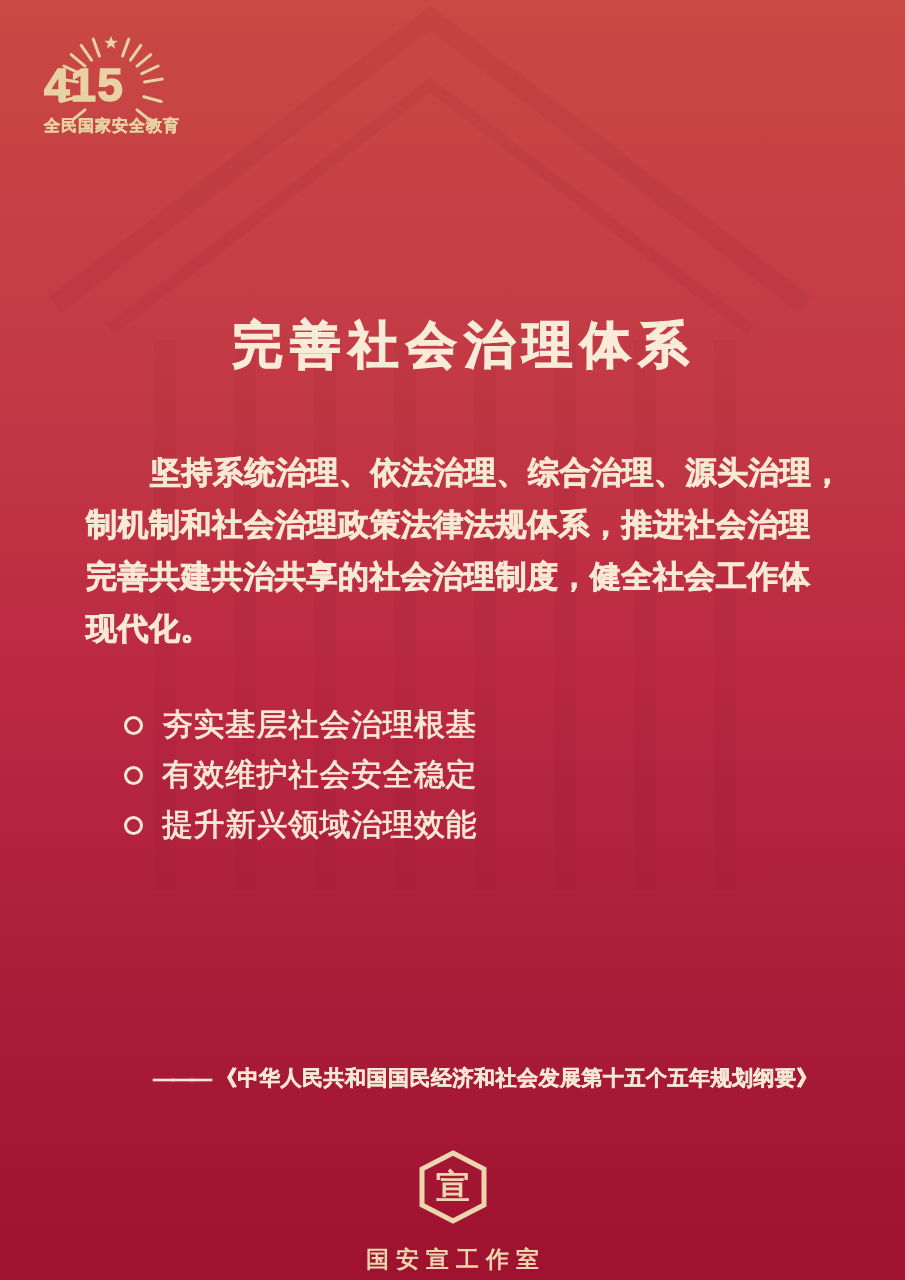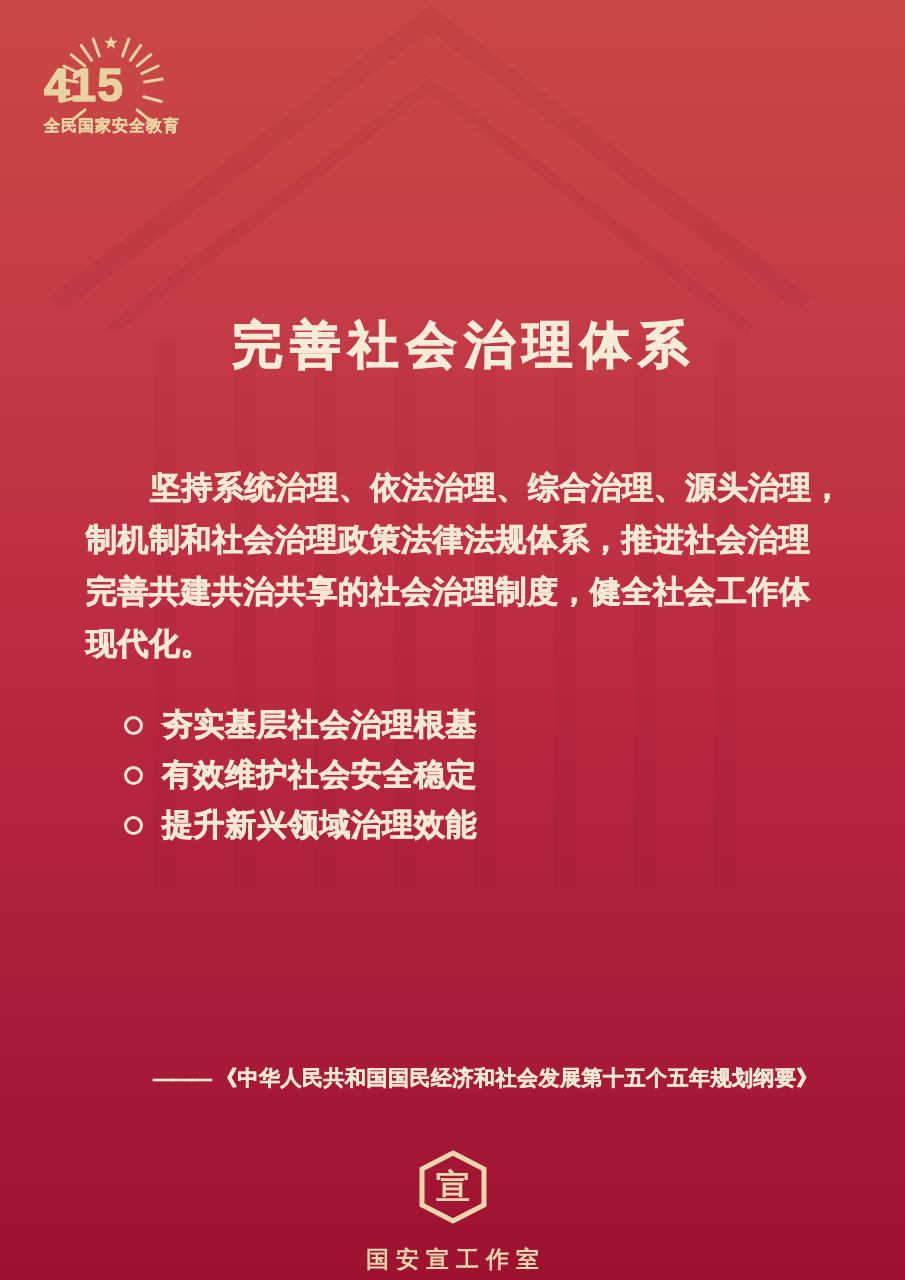--- a/index.html
+++ b/index.html
@@ -29,28 +29,28 @@
   
   .title{
     position:absolute;left:0;top:300px;width:905px;margin:12px;
     text-align:center;font-size:50px;font-weight:900;letter-spacing:8px;
     color:#f8ecd8;-webkit-text-stroke:1.4px #f8ecd8;
   }
   
   .paragraph{
     position:absolute;left:86px;top:447px;width:740px;
     font-size:31px;font-weight:700;line-height:52px;letter-spacing:.5px;
-    color:#f7e9d4;margin-top:15px;-webkit-text-stroke:.8px #f7e9d4;
+    color:#f7e9d4;-webkit-text-stroke:.8px #f7e9d4;
   }
   .pline{white-space:nowrap;}
   .pline.indent{text-indent:64px;}
   
   .bullets{position:absolute;left:124px;top:700px;margin:0;padding:0;list-style:none;}
   .bullet{display:flex;align-items:center;height:50px;
-    font-size:31px;font-weight:700;letter-spacing:.5px;
+    font-size:31px;font-weight:400;letter-spacing:.5px;
     color:#f7e9d4;-webkit-text-stroke:.8px #f7e9d4;}
   .dot{
     flex:0 0 auto;width:13px;height:13px;margin-right:19px;
     border:3.5px solid #f7e9d4;border-radius:50%;
   }
   
   .attribution{
     position:absolute;left:0;top:1064px;width:905px;
     text-align:center;transform:translateX(33px);
     font-size:21px;font-weight:700;letter-spacing:.5px;

